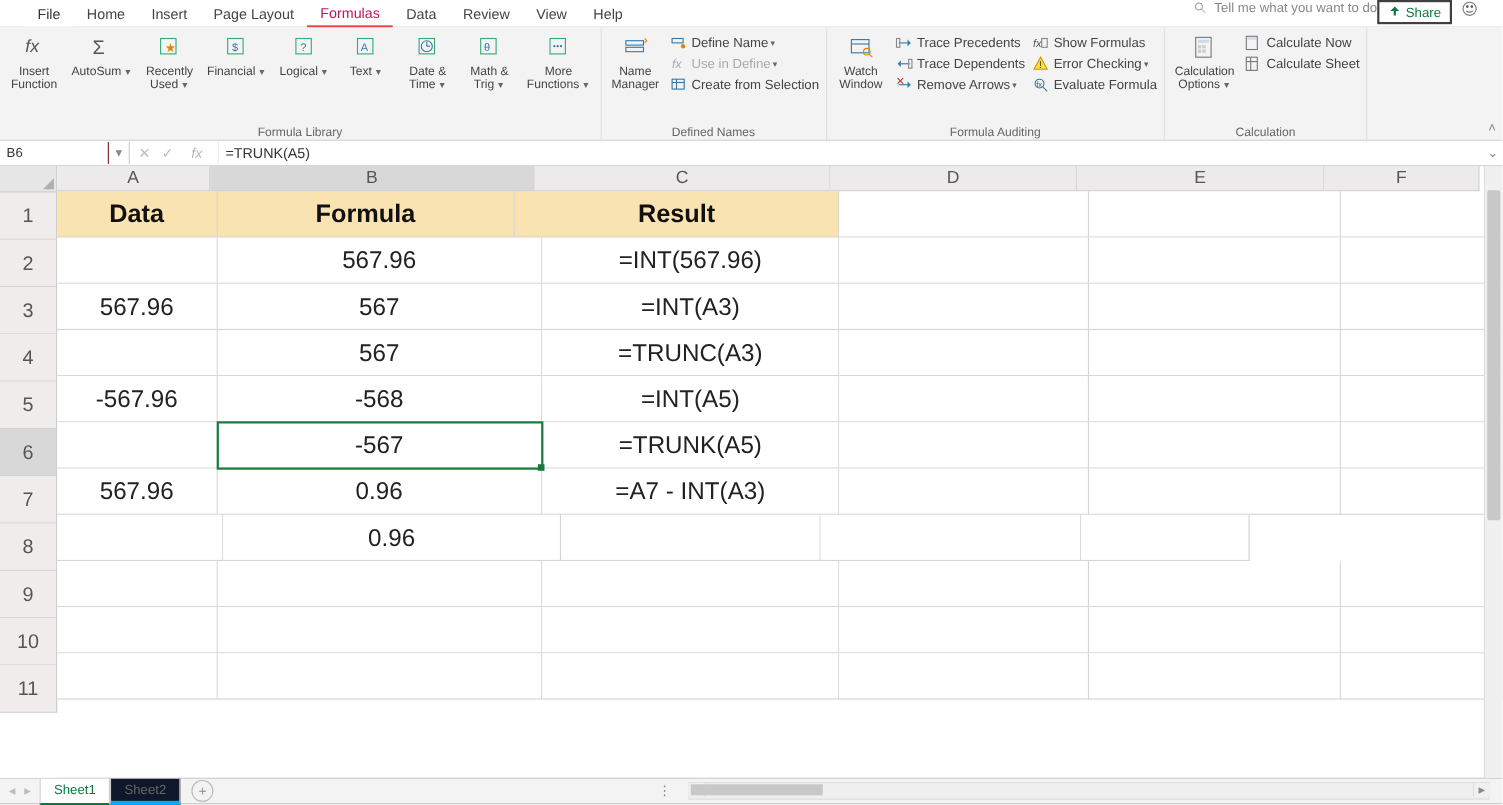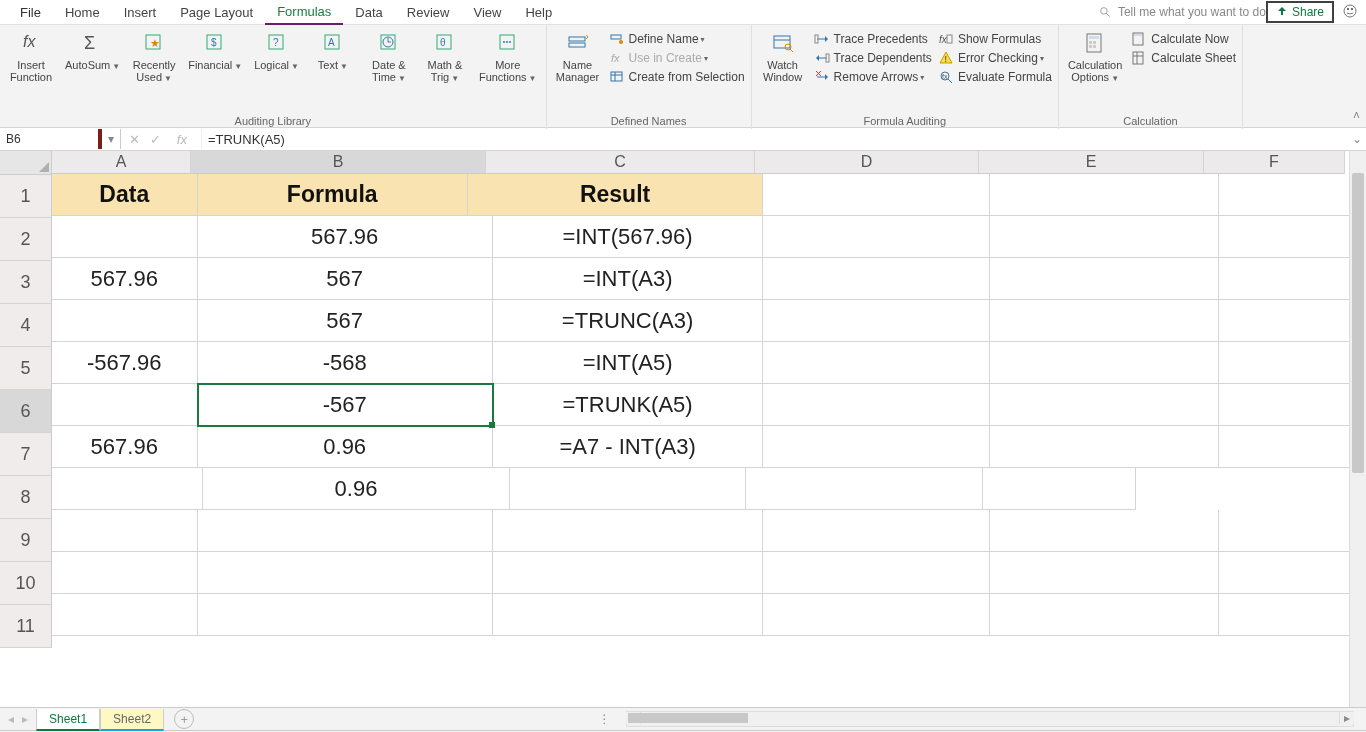--- a/index.html
+++ b/index.html
@@ -1,41 +1,41 @@
 <!DOCTYPE html>
 <html><head>
 <meta charset="utf-8">
 <style>
 html,body{margin:0;padding:0;font-family:"Segoe UI",Arial,sans-serif;font-size:12px;color:#444;background:#fff;overflow:hidden;width:1366px;height:732px}
-.topbar{height:24px;background:#fff;border-bottom:1px solid #e1e1e1;display:flex;align-items:center;padding:0 8px}
+.topbar{height:24px;background:#fff;border-bottom:1px solid #e1e1e1;display:flex;align-items:flex-start;padding:0 22px}
 .menu-tabs{display:flex;align-items:center;flex:1}
 .menu-tab{padding:4px 12px;font-size:13px;color:#444;cursor:pointer}
 .menu-tab.file{background:#fff;color:#333}
-.menu-tab.active{color:#15803d;border-bottom:2px solid #701a75;margin-bottom:-1px}
+.menu-tab.active{color:#be185d;border-bottom:2px solid #ef4444;margin-bottom:-1px}
 .tellme{display:flex;align-items:center;color:#888;margin-left:12px}
 .tellme svg{width:13px;height:13px;margin-right:6px}
 .share-btn{display:flex;align-items:center;border:2px solid #404040;padding:2px 8px;font-size:12px;color:#0a7a40;margin-right:8px}
 .share-btn svg{width:12px;height:12px;margin-right:4px}
 .smiley svg{width:16px;height:16px;stroke:#555}
 .ribbon{height:102px;background:#f3f3f3;border-bottom:1px solid #d4d4d4;display:flex;position:relative}
 .rgroup{display:flex;flex-direction:column;height:100%;border-right:1px solid #e0e0e0;padding:2px 6px 0 6px;position:relative}
 .rgroup-body{display:flex;flex:1;align-items:flex-start;gap:6px}
 .rgroup-label{text-align:center;font-size:11px;color:#666;padding-bottom:2px}
 .rbtn{display:flex;flex-direction:column;align-items:center;cursor:pointer;padding:2px 3px;min-width:44px}
 .rbtn .ic{width:28px;height:28px;display:flex;align-items:center;justify-content:center}
 .rbtn .lbl{font-size:11px;text-align:center;line-height:12px;color:#444;margin-top:2px;white-space:pre}
 .dd{font-size:8px;color:#666;margin-left:2px}
 .small-list{display:flex;flex-direction:column;gap:3px;padding-top:4px}
 .small-item{display:flex;align-items:center;font-size:12px;color:#444;cursor:pointer;white-space:nowrap}
 .small-item .ic2{width:16px;height:16px;margin-right:4px;display:inline-flex;align-items:center;justify-content:center}
 .small-item.dis{color:#aaa}
 .collapse{position:absolute;right:6px;bottom:4px;font-size:12px;color:#888;cursor:pointer}
 
 .fbar{height:22px;border-bottom:1px solid #d4d4d4;display:flex;align-items:center;background:#fff}
-.namebox{width:92px;border-right:4px solid #7f1d1d;height:20px;display:flex;align-items:center;padding-left:6px;font-size:12px;color:#333}
+.namebox{width:92px;border-right:1px solid #7f1d1d;height:20px;display:flex;align-items:center;padding-left:6px;font-size:12px;color:#333}
 .namebox-dd{width:18px;text-align:center;color:#888;border-right:1px solid #ccc;height:20px;display:flex;align-items:center;justify-content:center}
 .fx-btns{display:flex;align-items:center;padding:0 8px;gap:10px;border-right:1px solid #eee;height:20px}
 .fx-btns span{color:#bbb;font-size:13px}
 .fx-lbl{font-style:italic;font-size:12px;color:#777;padding:0 6px}
 .formula-input{flex:1;padding-left:6px;font-size:13px;color:#333}
 .fbar-dd{width:18px;text-align:center;color:#888}
 
 .grid-wrap{position:relative;height:556px;display:flex}
 .rowhdrs{width:52px;background:#fff}
 .corner{height:23px;background:#e6e6e6;border-right:1px solid #ccc;border-bottom:1px solid #ccc;position:relative}
@@ -54,21 +54,21 @@
 .cell.cC{justify-content:center}
 .cell.selected{outline:2px solid #1a7a3e;outline-offset:-1px;position:relative}
 .cell.selected::after{content:"";position:absolute;right:-3px;bottom:-3px;width:6px;height:6px;background:#1a7a3e}
 .wA{width:138px}.wB{width:294px}.wC{width:268px}.wD{width:223px}.wE{width:224px}.wF{width:140px}
 .vscroll{position:absolute;right:0;top:0;width:16px;height:100%;background:#f0f0f0;border-left:1px solid #ddd}
 .vthumb{position:absolute;top:22px;width:12px;left:2px;height:300px;background:#c8c8c8;border-radius:2px}
 
 .sheettabs{height:22px;border-top:1px solid #ccc;display:flex;align-items:center;background:#f3f3f3;font-size:12px}
 .tab-nav{display:flex;padding:0 8px;gap:8px;color:#bbb}
 .stab{padding:3px 12px;border:1px solid #ccc;border-top:none;background:#fff;color:#0a7a40;border-bottom:2px solid #0a7a40;margin-bottom:-1px}
-.stab.inact{background:#fef9c3;color:#666;border-bottom:2px solid #0ea5e9}
+.stab.inact{background:#0f172a;color:#666;border-bottom:4px solid #0ea5e9}
 .addsheet{width:18px;height:18px;border:1px solid #bbb;border-radius:50%;display:flex;align-items:center;justify-content:center;margin-left:10px;color:#888}
 .hscroll{flex:1;margin:0 12px;height:14px;background:#f0f0f0;position:relative;border:1px solid #ddd}
 .hthumb{position:absolute;left:1px;top:1px;height:10px;width:120px;background:#c8c8c8}
 .hscroll .ar{position:absolute;top:0;width:14px;height:12px;display:flex;align-items:center;justify-content:center;color:#888}
 .hscroll .ar.l{left:-1px;border-right:1px solid #ddd;background:#f0f0f0}
 .hscroll .ar.r{right:-1px;border-left:1px solid #ddd;background:#f0f0f0}
 
 .status{height:21px;background:#f3f3f3;border-top:1px solid #ccc;display:flex;align-items:center;font-size:11px;color:#555;padding:0 8px}
 .status .sp{flex:1}
 .viewbtns{display:flex;gap:0}
@@ -198,21 +198,21 @@
               <rect x="4" y="4" width="14" height="14" fill="none" stroke="#3a7"></rect>
               <circle cx="8" cy="11" r="1" fill="#37a"></circle>
               <circle cx="11" cy="11" r="1" fill="#37a"></circle>
               <circle cx="14" cy="11" r="1" fill="#37a"></circle>
             </svg>
           </div>
           <div class="lbl">More
 Functions<span class="dd">▼</span></div>
         </div>
       </div>
-      <div class="rgroup-label">Auditing Library</div>
+      <div class="rgroup-label">Formula Library</div>
     </div>
     <div class="rgroup">
       <div class="rgroup-body">
         <div class="rbtn">
           <div class="ic">
             <svg width="24" height="24" viewBox="0 0 24 24">
               <rect x="3" y="6" width="16" height="4" fill="none" stroke="#37a"></rect>
               <rect x="3" y="12" width="16" height="4" fill="none" stroke="#37a"></rect>
               <path d="M20 4 l2 2 l-2 2" stroke="#d80" fill="none"></path>
             </svg>
@@ -230,21 +230,21 @@
             </span>
             <span>Define Name</span>
             <span class="dd"> ▾</span>
           </div>
           <div class="small-item dis">
             <span class="ic2">
               <svg width="14" height="14" viewBox="0 0 14 14">
                 <text x="1" y="11" font-style="italic" font-size="11" fill="#aaa">fx</text>
               </svg>
             </span>
-            <span>Use in Create</span>
+            <span>Use in Define</span>
             <span class="dd"> ▾</span>
           </div>
           <div class="small-item">
             <span class="ic2">
               <svg width="14" height="14" viewBox="0 0 14 14">
                 <rect x="1" y="2" width="11" height="9" fill="none" stroke="#37a"></rect>
                 <line x1="1" y1="5" x2="12" y2="5" stroke="#37a"></line>
                 <line x1="5" y1="2" x2="5" y2="11" stroke="#37a"></line>
               </svg>
             </span>

